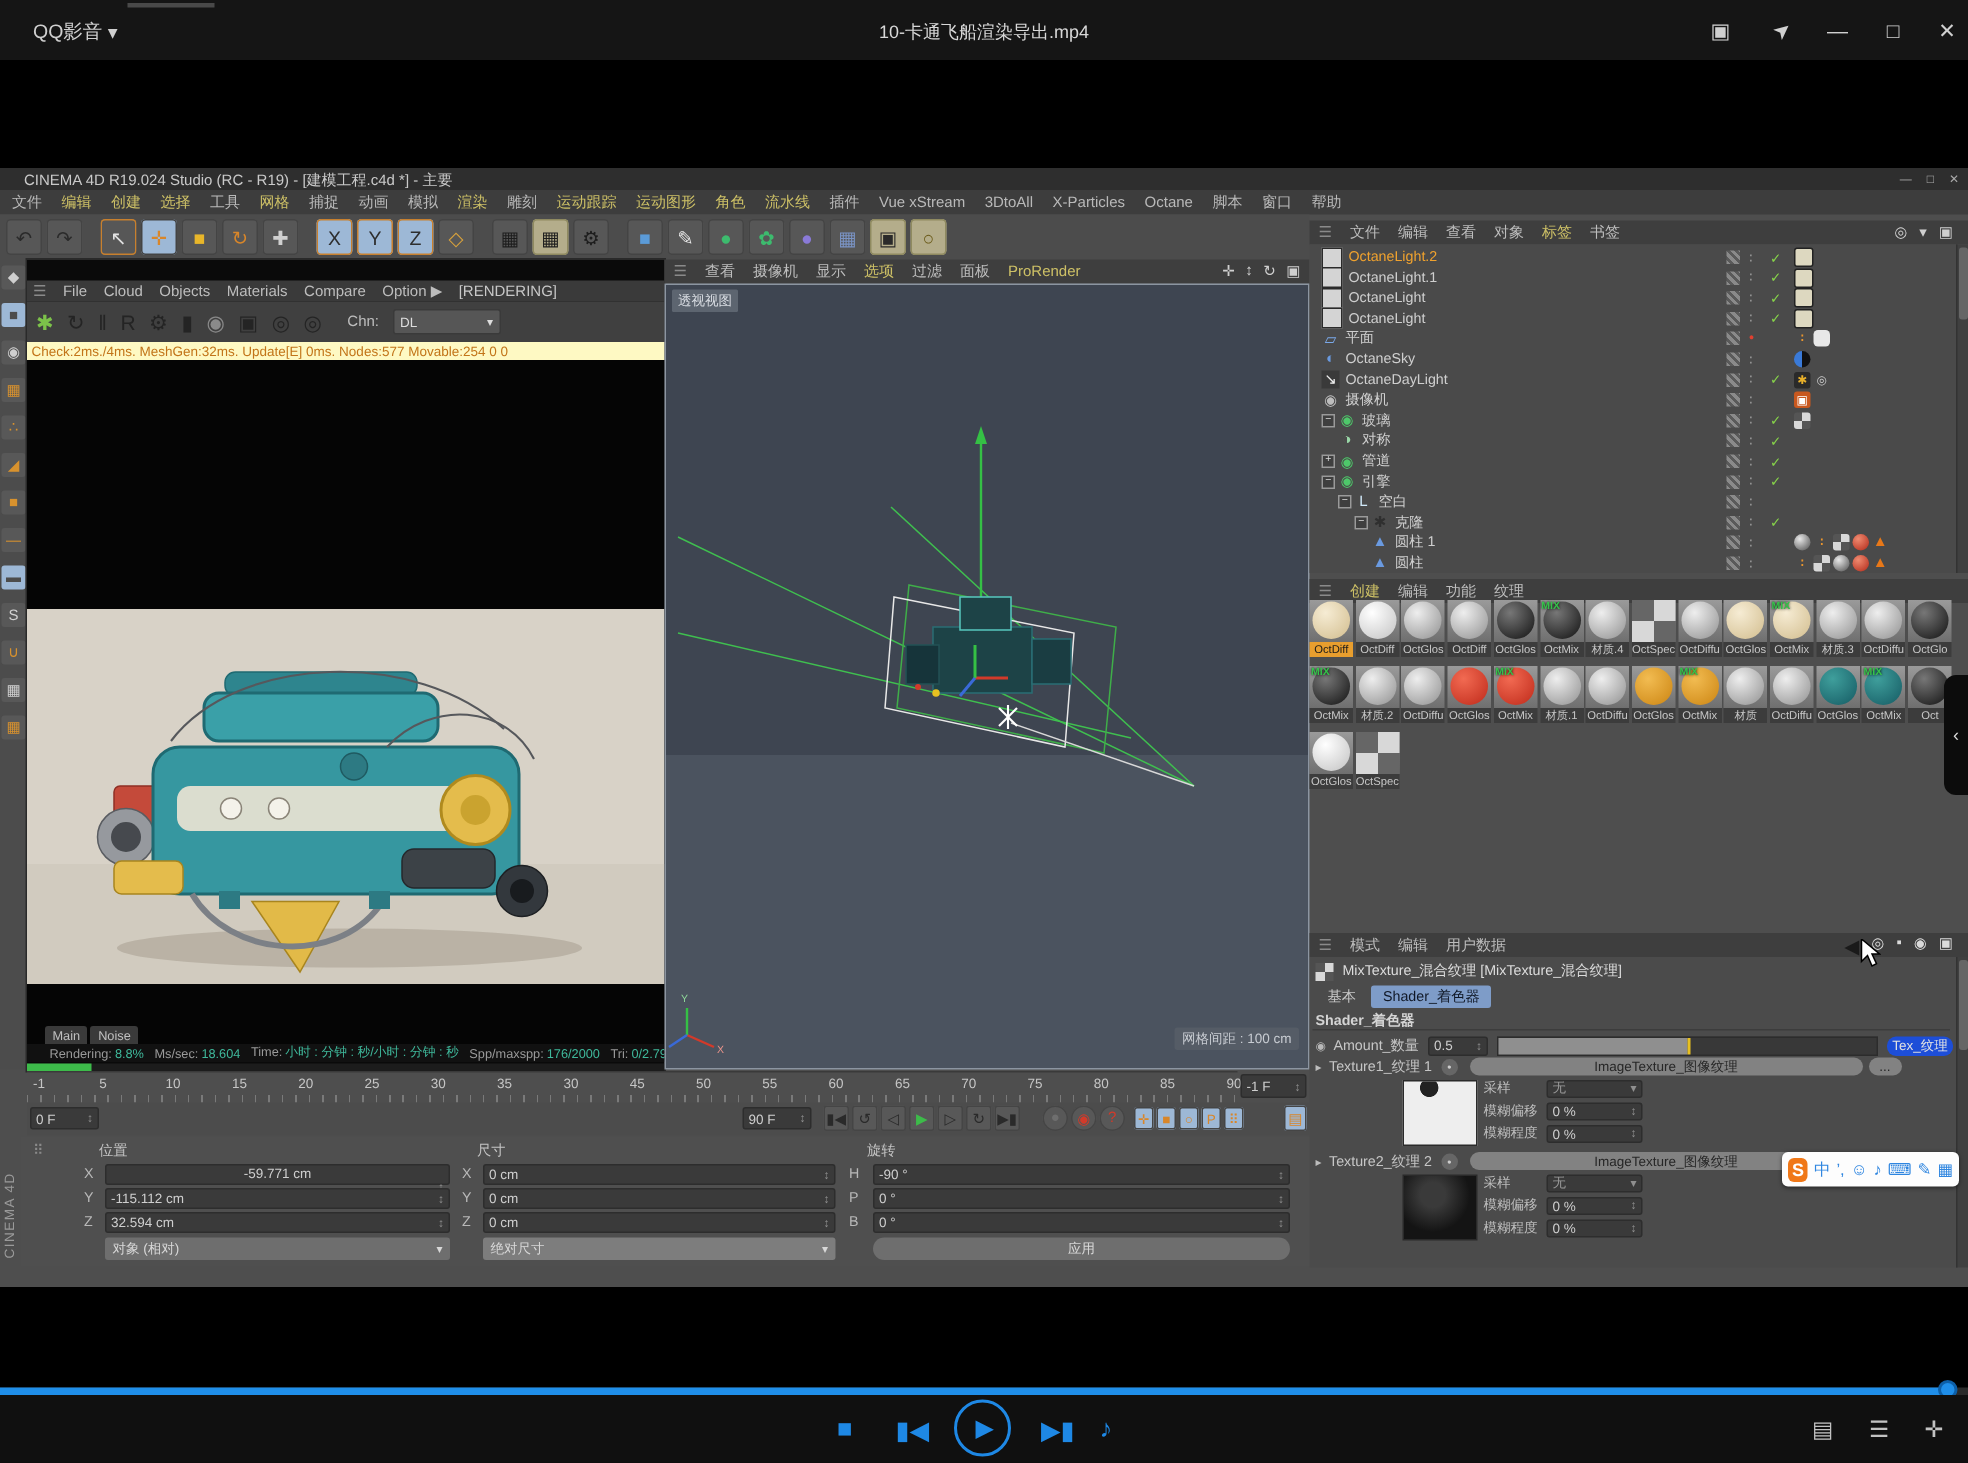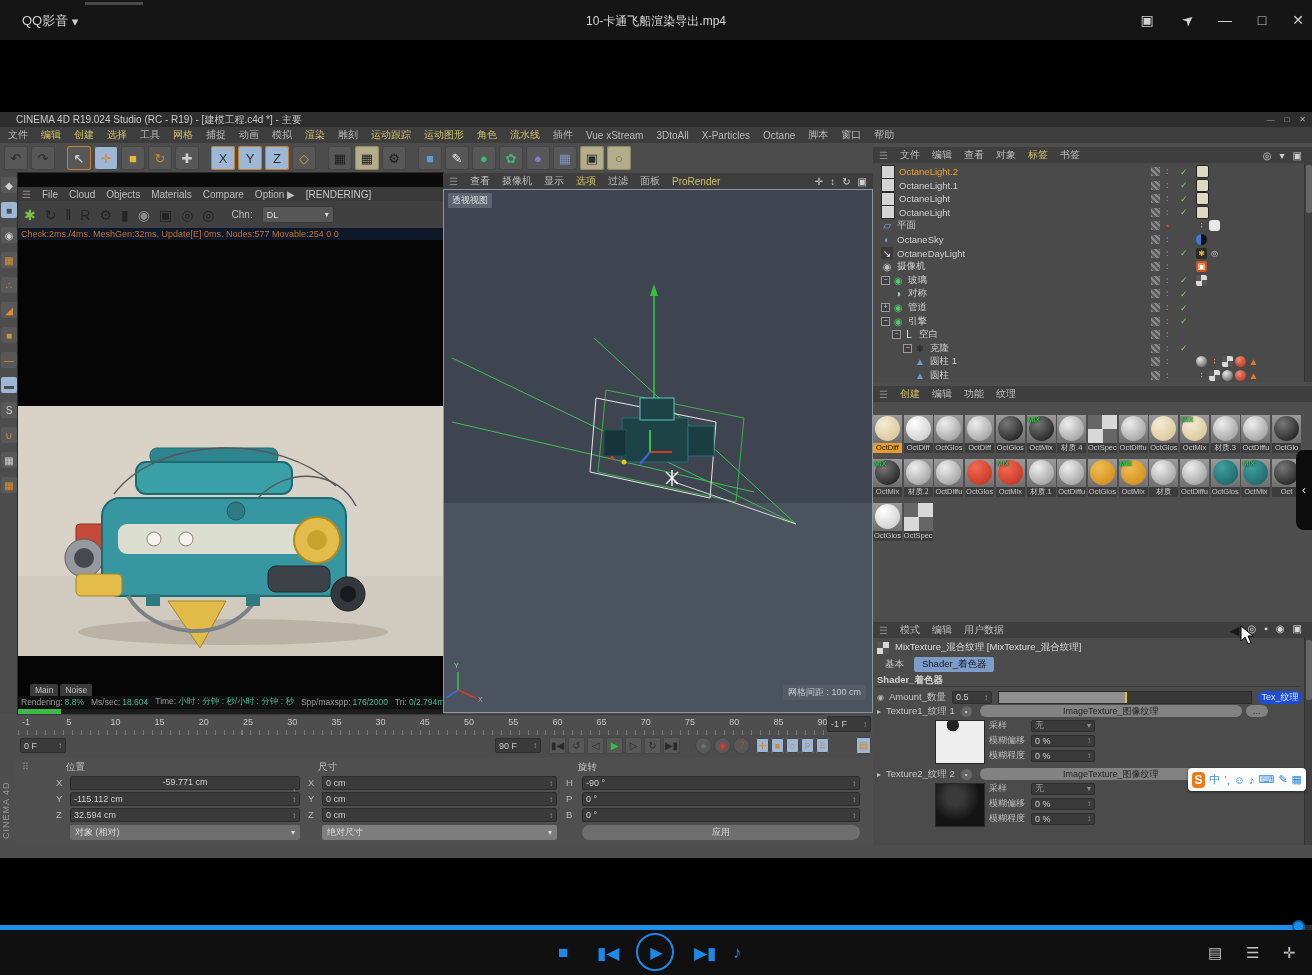--- a/index.html
+++ b/index.html
@@ -24,40 +24,40 @@
   .tbsel{background:#b4ad8b;box-shadow:inset 0 0 0 1px #8f8a60}
   
   .palette{left:0;top:61px;width:18px;height:540px;background:#4c4c4c;display:flex;flex-direction:column;align-items:center;padding-top:4px;box-sizing:border-box;gap:9px}
   .pico{width:16px;height:16px;border-radius:2px;background:#585858;display:flex;align-items:center;justify-content:center;font-size:10px}
   
   .lv{left:18px;top:61px;width:425px;height:541px;background:#0a0a0a;outline:1px solid #2a2a2a}
   .lv-head{left:0;top:0;width:425px;height:14px;background:#333;color:#c8c8c8;gap:6px;padding-left:4px;box-sizing:border-box}
   .lv-menu{left:0;top:14px;width:425px;height:14px;background:#3a3a3a;color:#bdbdbd;gap:11px;padding-left:4px;box-sizing:border-box}
   .lv-tools{left:0;top:28px;width:425px;height:27px;background:#404040;gap:9px;padding-left:6px;box-sizing:border-box}
   .lvt{font-size:14px;color:#242424}
-  .lv-status{left:0;top:55px;width:425px;height:12px;background:#0f172a;color:#c27418;font-size:9px;padding-left:3px;box-sizing:border-box;white-space:nowrap}
+  .lv-status{left:0;top:55px;width:425px;height:12px;background:#fef9c3;color:#c27418;font-size:9px;padding-left:3px;box-sizing:border-box;white-space:nowrap}
   .lv-canvas{left:0;top:67px;width:425px;height:467px;background:#050505}
   .lv-tabs{left:0;top:511px;height:11px;gap:2px;padding-left:12px}
   .lv-tab{background:#3a3a3a;color:#c0c0c0;font-size:8.5px;padding:1px 5px;border-radius:2px 2px 0 0}
-  .lv-stats{left:0;top:523px;width:425px;height:12px;background:#111;font-size:8.5px;gap:7px;padding-left:3px;box-sizing:border-box;white-space:nowrap;overflow:hidden}
+  .lv-stats{left:0;top:523px;width:425px;height:12px;background:#111;font-size:8.5px;gap:7px;padding-left:15px;box-sizing:border-box;white-space:nowrap;overflow:hidden}
   .lv-stats .sl{color:#9a9a9a}.lv-stats .sv{color:#3fb89b;margin-left:2px}
   .lv-prog{left:0;top:536px;width:425px;height:5px;background:#1c1c1c}
   
   .vp-menu{left:443px;top:61px;width:430px;height:16px;background:#3e3e3e;gap:12px;padding-left:6px;box-sizing:border-box;color:#bdbdbd}
   .vp{left:443px;top:77px;width:430px;height:524px;background:linear-gradient(#3e4551 0 60%,#4b535f 60% 100%);border:1px solid #8c95a1;box-sizing:border-box}
   .vp-label{left:4px;top:3px;background:#5d6570;color:#d8dce2;padding:1px 4px;font-size:9px;border-radius:1px}
   .vp-grid{right:6px;bottom:12px;background:#555c66;color:#c8ccd2;padding:1px 5px;font-size:9px;border-radius:2px}
   
   .rc-menu{width:439px;height:16px;background:#3e3e3e;gap:12px;padding-left:6px;box-sizing:border-box;color:#bdbdbd}
   .om-list{left:873px;top:51px;width:431px;height:219px;background:#4a4a4a;overflow:hidden}
   .om-row{position:absolute;left:0;width:431px;height:13px;display:flex;align-items:center;font-size:9.5px;color:#cfcfcf}
   .om-sel{color:#f0a22e}
   .tag{width:11px;height:11px;margin-right:2px;border-radius:2px;display:flex;align-items:center;justify-content:center;font-size:8px}
   .exp{width:7px;height:7px;border:1px solid #9a9a9a;font-size:7px;line-height:5px;text-align:center;color:#ddd;margin-right:2px;background:#3f3f3f}
-  .mat-grid{left:873px;top:303px;width:431px;height:132px}
+  .mat-grid{left:873px;top:288px;width:431px;height:132px}
   .mat{position:absolute;width:29px}
   .mat-thumb{width:29px;height:28px;background:linear-gradient(#9a9a9a,#6f6f6f);position:relative}
   .ball{position:absolute;left:2px;top:1px;width:25px;height:25px;border-radius:50%}
   .mix{position:absolute;left:1px;top:1px;color:#35c24a;font-weight:bold;font-size:7px;text-shadow:0 0 2px #000}
   .mat-label{width:29px;height:10px;background:#3c3c3c;color:#c8c8c8;font-size:7.5px;text-align:center;overflow:hidden;white-space:nowrap;line-height:10px}
   .mat-label.sel{background:#e89e2e;color:#1a1a1a}
   
   .attr-body{left:873px;top:526px;width:431px;height:207px;background:#4b4b4b;font-size:9.5px}
   .fld{background:#3a3a3a;border:1px solid #2d2d2d;color:#cfcfcf;font-size:9px;display:flex;align-items:center;padding:0 3px;border-radius:2px;box-sizing:border-box;white-space:nowrap}
   .spin{margin-left:auto;color:#8f8f8f;font-size:8px}
@@ -611,21 +611,21 @@
           </div>
           <div class="mat-label">OctGlo</div>
         </div>
         <div class="mat" style="left: 0px; top: 44px;">
           <div class="mat-thumb">
             <div class="ball" style="background: radial-gradient(circle at 35% 30%, rgb(119, 119, 119), rgb(17, 17, 17));"></div>
             <div class="mix">MIX</div>
           </div>
           <div class="mat-label">OctMix</div>
         </div>
-        <div class="mat" style="left: 30.7px; top: 44px; font-family: Liberation Serif, serif;">
+        <div class="mat" style="left: 30.7px; top: 44px;">
           <div class="mat-thumb">
             <div class="ball" style="background: radial-gradient(circle at 35% 30%, rgb(238, 238, 238), rgb(144, 144, 144));"></div>
           </div>
           <div class="mat-label">材质.2</div>
         </div>
         <div class="mat" style="left: 61.4px; top: 44px;">
           <div class="mat-thumb">
             <div class="ball" style="background: radial-gradient(circle at 35% 30%, rgb(238, 238, 238), rgb(144, 144, 144));"></div>
           </div>
           <div class="mat-label">OctDiffu</div>

